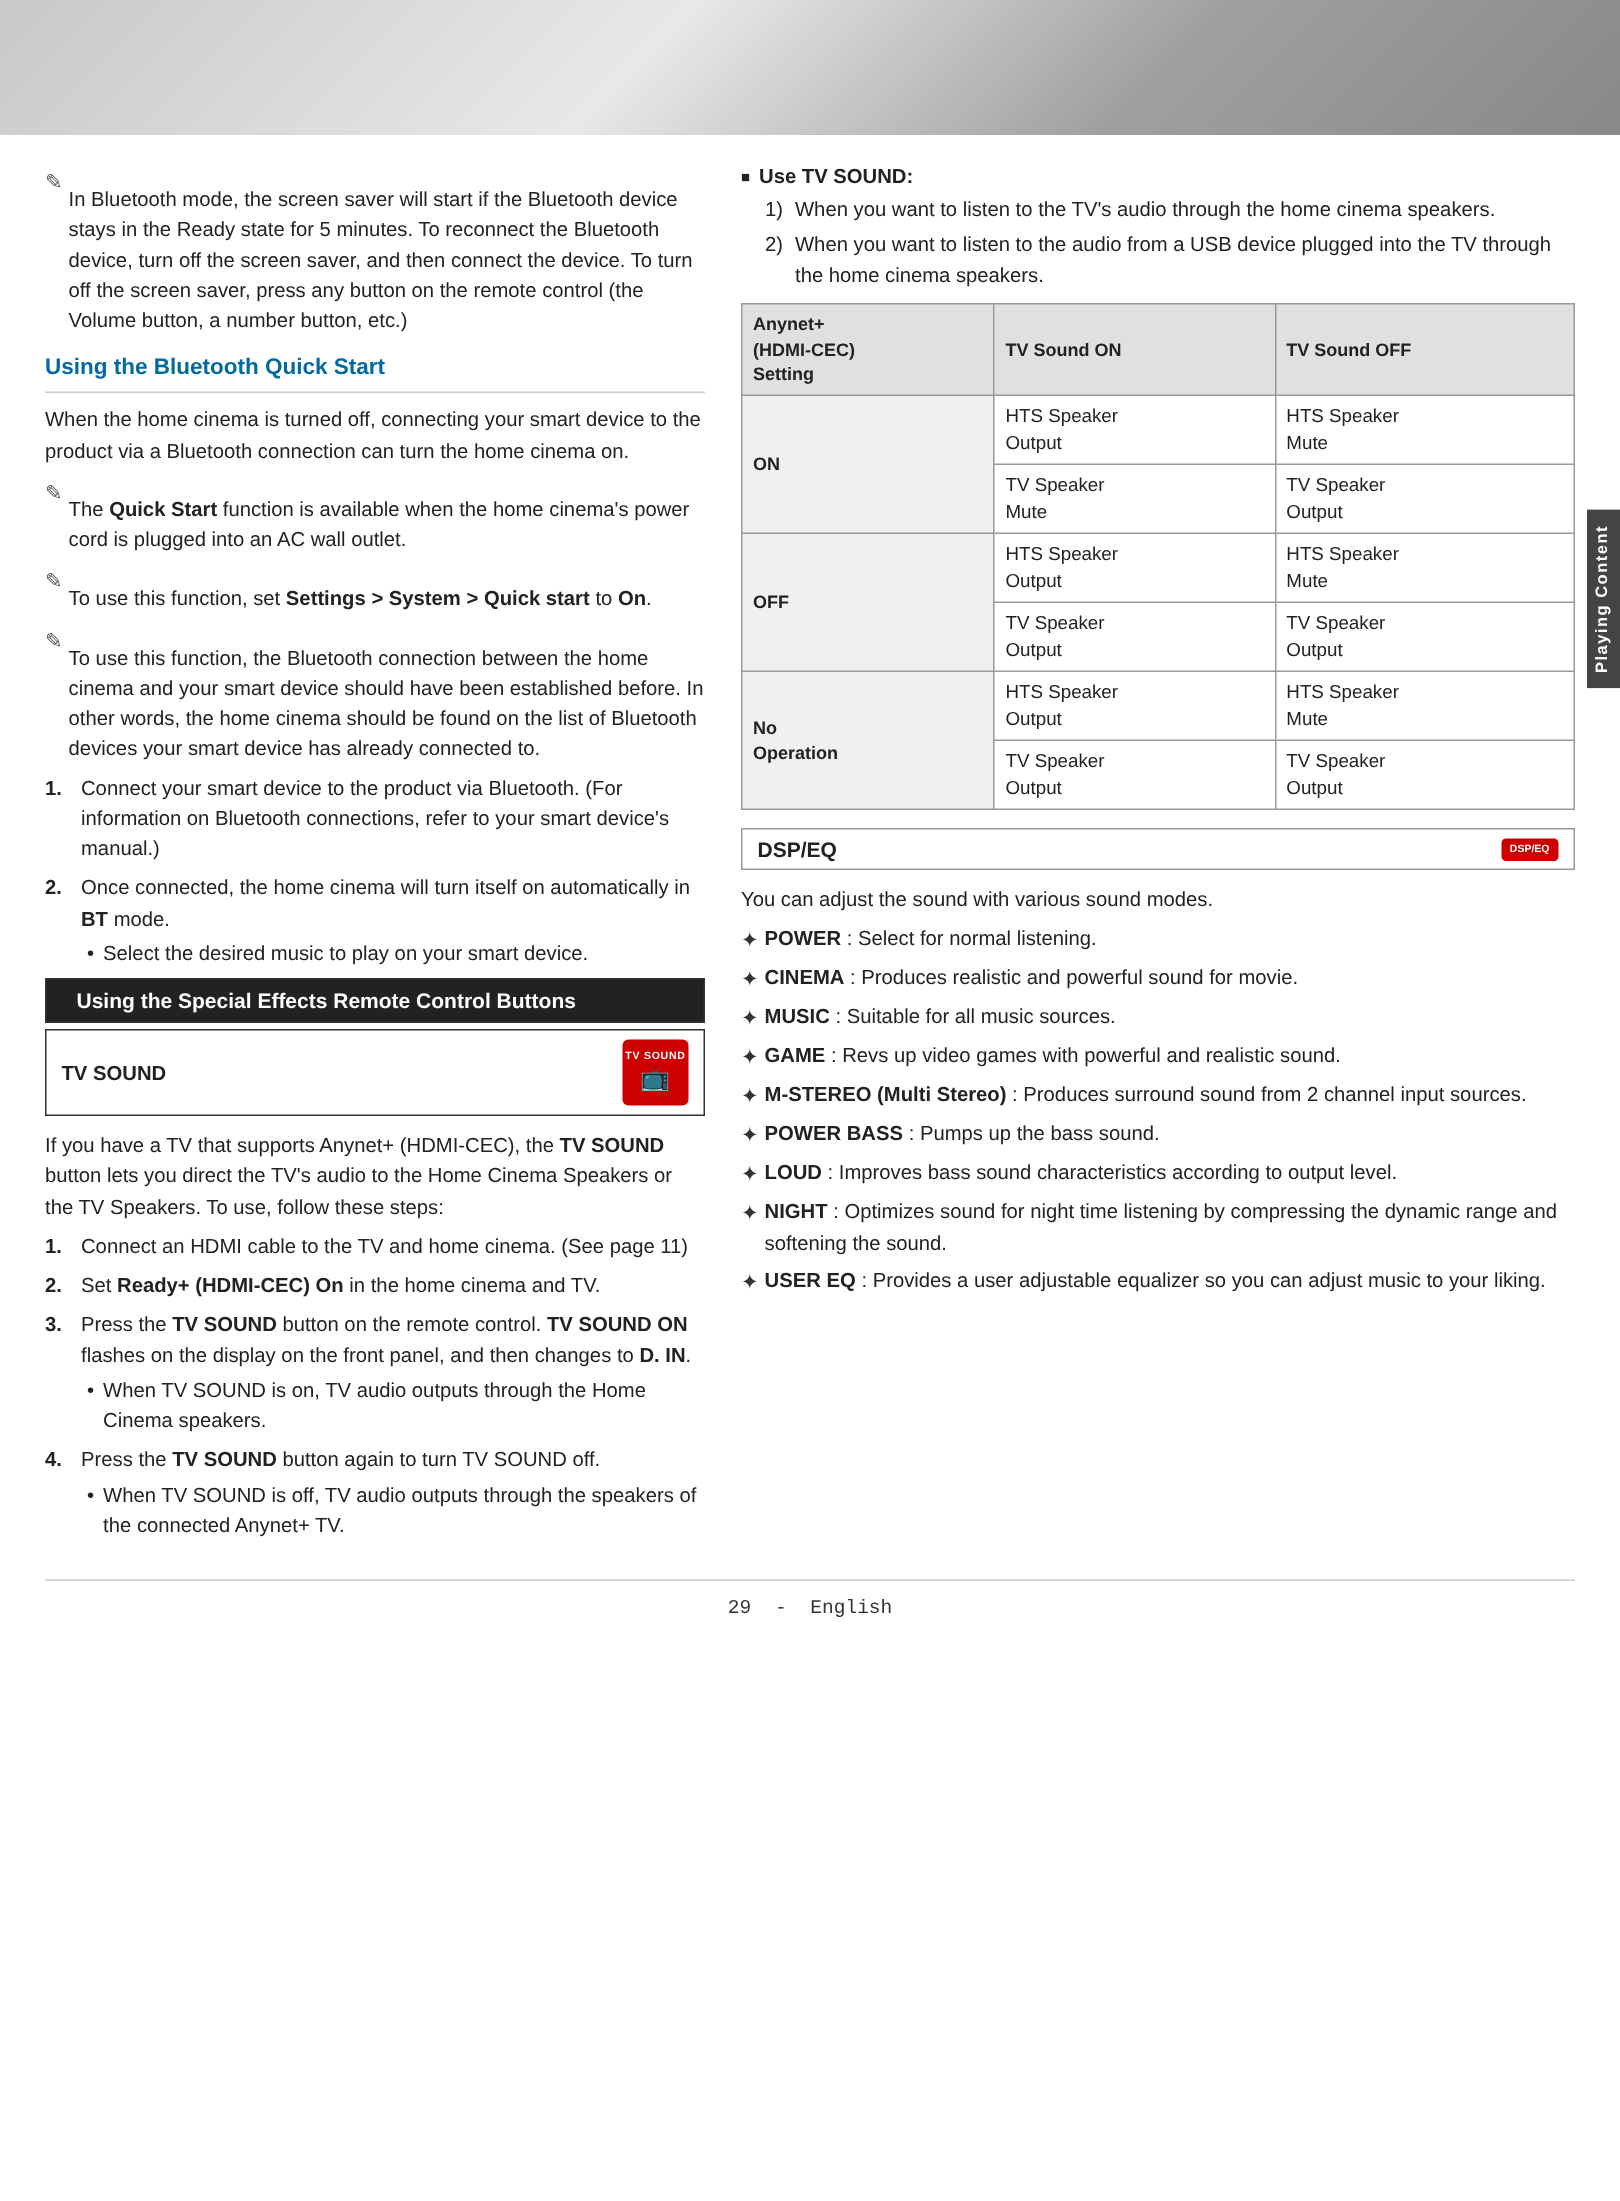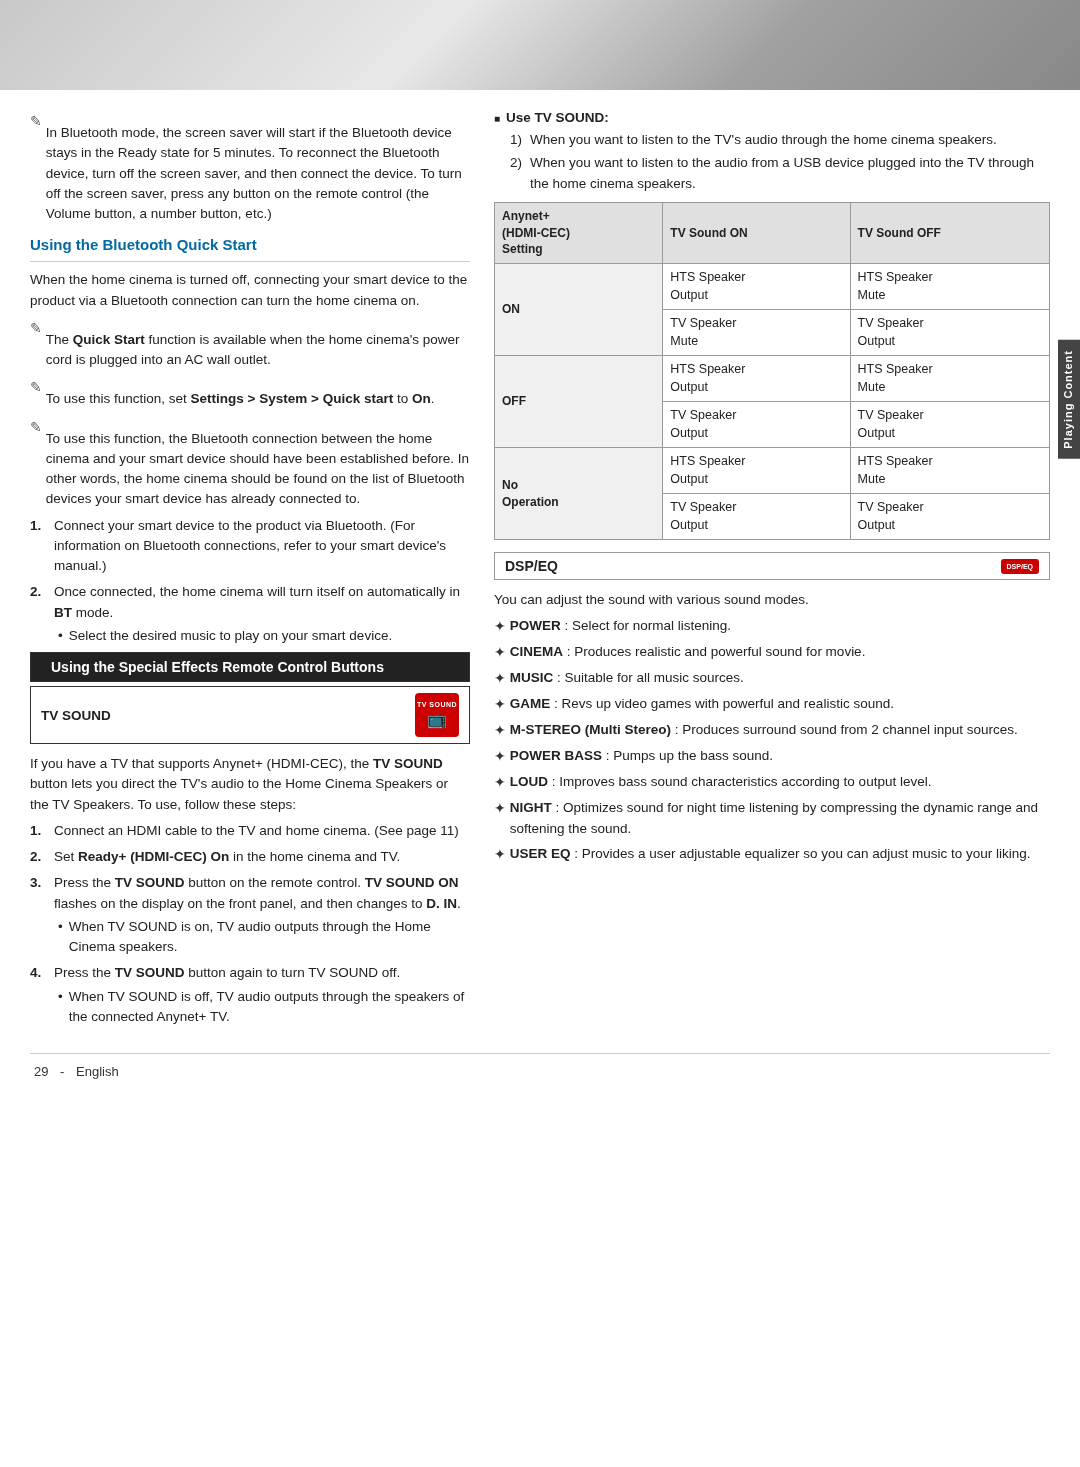--- a/index.html
+++ b/index.html
@@ -236,25 +236,27 @@
       line-height: 1.5;
     }
     .ol-sub li .snum {
       flex-shrink: 0;
       margin-right: 6px;
       min-width: 14px;
     }
 
     
     .footer {
+      text-align: center;
       font-size: 13px;
       color: #333;
       padding: 10px 0 16px 0;
       border-top: 1px solid #ccc;
       margin: 0 30px;
+      font-family: Liberation Mono, monospace;
     }
     .footer span { margin: 0 4px; }
 
     hr.section-hr {
       border: none;
       border-top: 1px solid #ccc;
       margin: 8px 0;
     }
   </style>
 </head>

